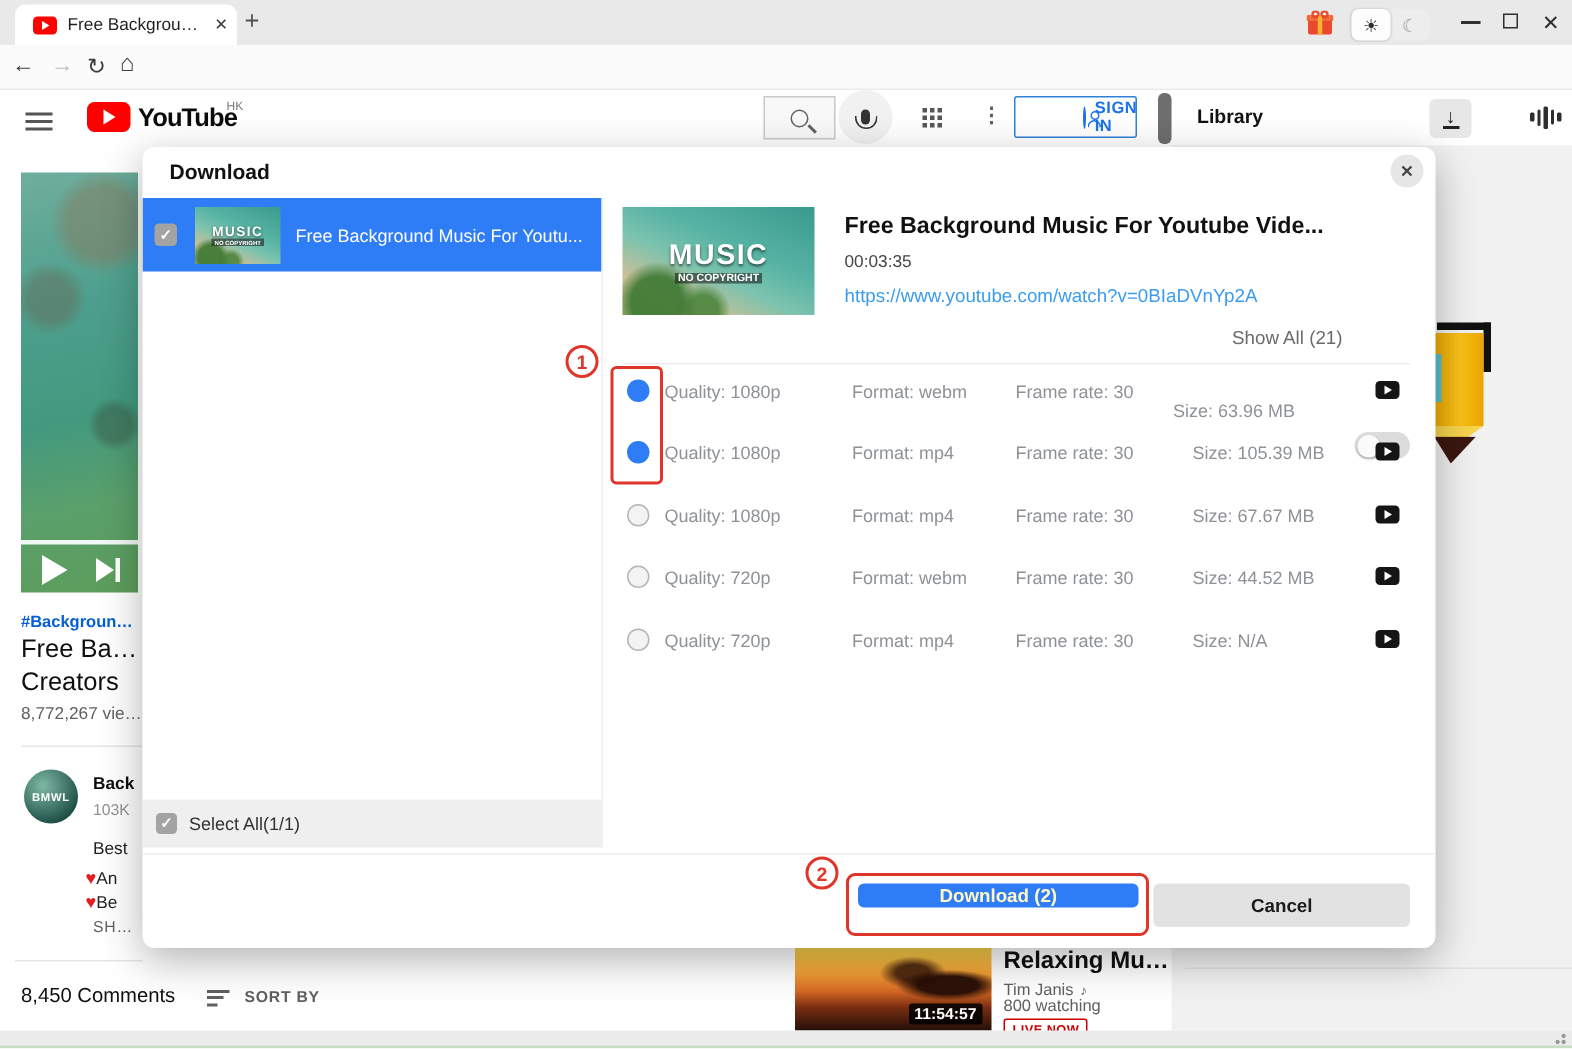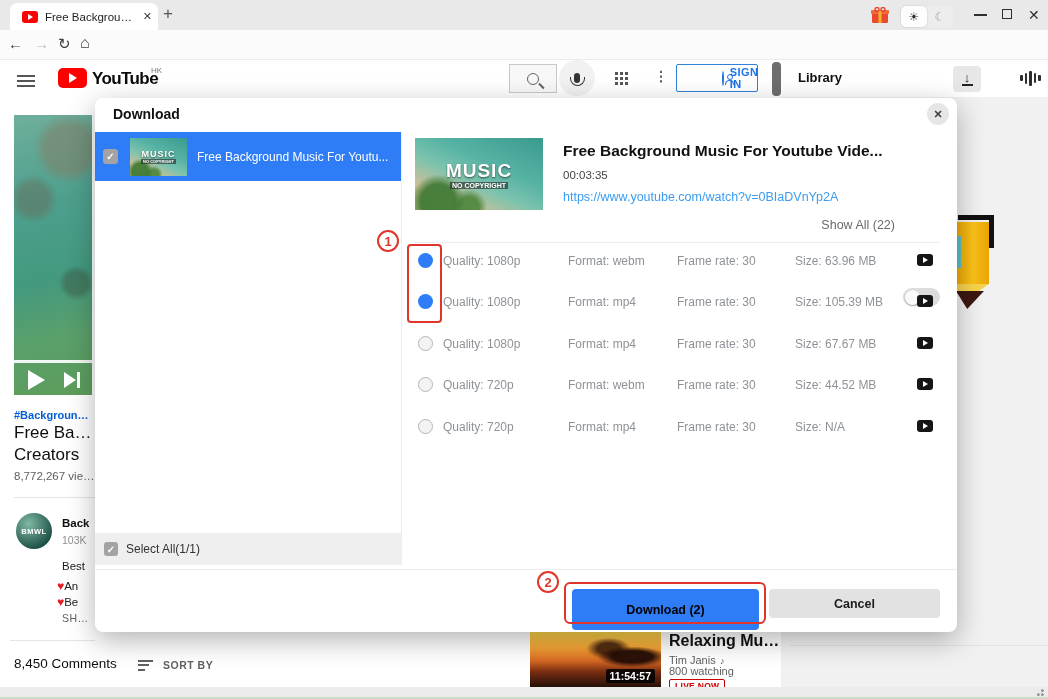--- a/index.html
+++ b/index.html
@@ -162,21 +162,21 @@
   .toggle { width:37px; height:18px; background:#dcdcdc; border-radius:9px; position:relative; }
   .toggle::after { content:""; position:absolute; left:2px; top:1.5px; width:15px; height:15px; background:#fafafa;
                    border-radius:50%; box-shadow:0 1px 2px rgba(0,0,0,.25); }
   .h-divider { left:320px; top:144px; width:525px; height:1px; background:#ededed; }
   .frow { left:315px; width:535px; height:26px; position:absolute; }
   .radio { position:absolute; left:8px; top:5px; width:15px; height:15px; border-radius:50%; }
   .radio.sel { background:#2e7cf6; }
   .radio.unsel { background:#f3f3f3; border:1.5px solid #b5b5b5; }
   .fcell { position:absolute; top:6px; font-size:12px; color:#8e9297; white-space:nowrap; }
   .ftr-divider { left:0; top:471px; width:862px; height:1px; background:#ededed; }
-  .btn-dl { left:477px; top:491px; width:187px; height:41px; background:#2e7cf6; border-radius:4px; color:#000000;
+  .btn-dl { left:477px; top:491px; width:187px; height:16px; background:#2e7cf6; border-radius:4px; color:#fef9c3;
             font-size:12.5px; font-weight:bold; display:flex; align-items:center; justify-content:center; }
   .btn-cancel { left:674px; top:491px; width:171px; height:29px; background:#e2e2e2; border-radius:4px; color:#1c1c1c;
             font-size:12.5px; font-weight:bold; display:flex; align-items:center; justify-content:center; }
 
   
   .redbox { position:absolute; border:2px solid #e0352b; border-radius:4px; z-index:30; }
   .ann { position:absolute; width:22px; height:22px; border:2px solid #e0352b; border-radius:50%; color:#e0352b;
          display:flex; align-items:center; justify-content:center; font-size:13px; font-weight:bold; z-index:30; }
 </style>
 </head>
@@ -348,30 +348,30 @@
     </div>
     <div class="abs v-divider"></div>
 
     <div class="abs sea-thumb" style="left:320px;top:40px;width:128px;height:72px;display:flex;flex-direction:column;align-items:center;justify-content:center;">
       <span class="t1" style="font-size:19px;">MUSIC</span>
       <span class="t2" style="font-size:7px;">NO COPYRIGHT</span>
     </div>
     <div class="abs info-title ell" style="left:468px;top:44px;width:380px;">Free Background Music For Youtube Vide...</div>
     <div class="abs duration" style="left:468px;top:71px;">00:03:35</div>
     <div class="abs vlink ell" style="left:468px;top:92px;width:380px;">https://www.youtube.com/watch?v=0BIaDVnYp2A</div>
-    <div class="abs showall-label" style="right:62px;top:120px;">Show All (22)</div>
+    <div class="abs showall-label" style="right:62px;top:120px;">Show All (21)</div>
     <div class="abs toggle" style="left:808px;top:118px;"></div>
     <div class="abs h-divider"></div>
 
     <div class="frow" style="top:150px;">
       <span class="radio sel"></span>
       <span class="fcell" style="left:33px;">Quality: 1080p</span>
       <span class="fcell" style="left:158px;">Format: webm</span>
       <span class="fcell" style="left:267px;">Frame rate: 30</span>
-      <span class="fcell" style="left:385px;">Size: 63.96 MB</span>
+      <span class="fcell" style="left:372px;margin-top:13px;">Size: 63.96 MB</span>
       <span class="yt-badge" style="position:absolute;left:507px;top:6px;"></span>
     </div>
     <div class="frow" style="top:191px;">
       <span class="radio sel"></span>
       <span class="fcell" style="left:33px;">Quality: 1080p</span>
       <span class="fcell" style="left:158px;">Format: mp4</span>
       <span class="fcell" style="left:267px;">Frame rate: 30</span>
       <span class="fcell" style="left:385px;">Size: 105.39 MB</span>
       <span class="yt-badge" style="position:absolute;left:507px;top:6px;"></span>
     </div>

